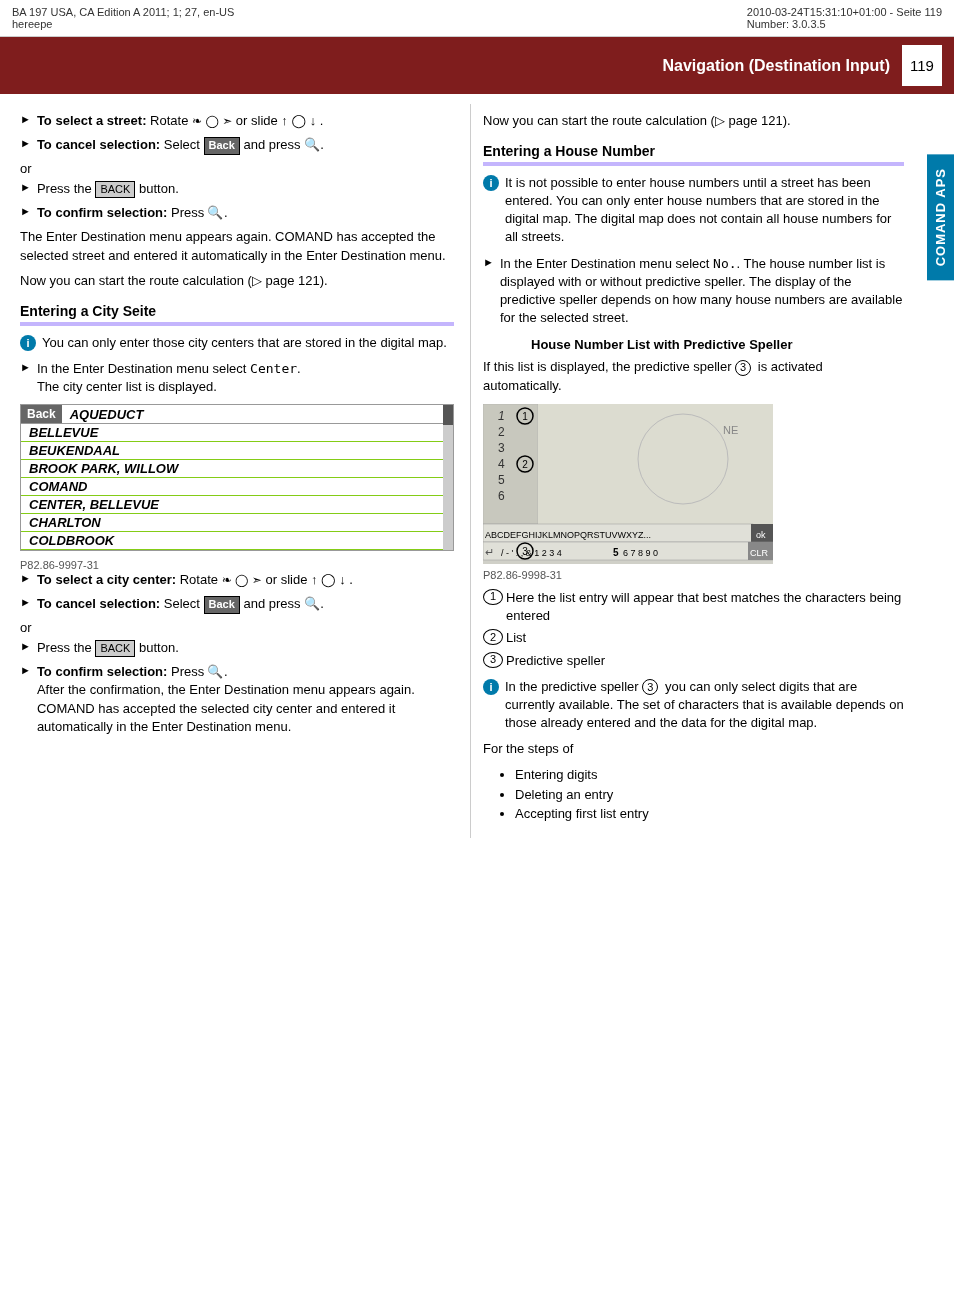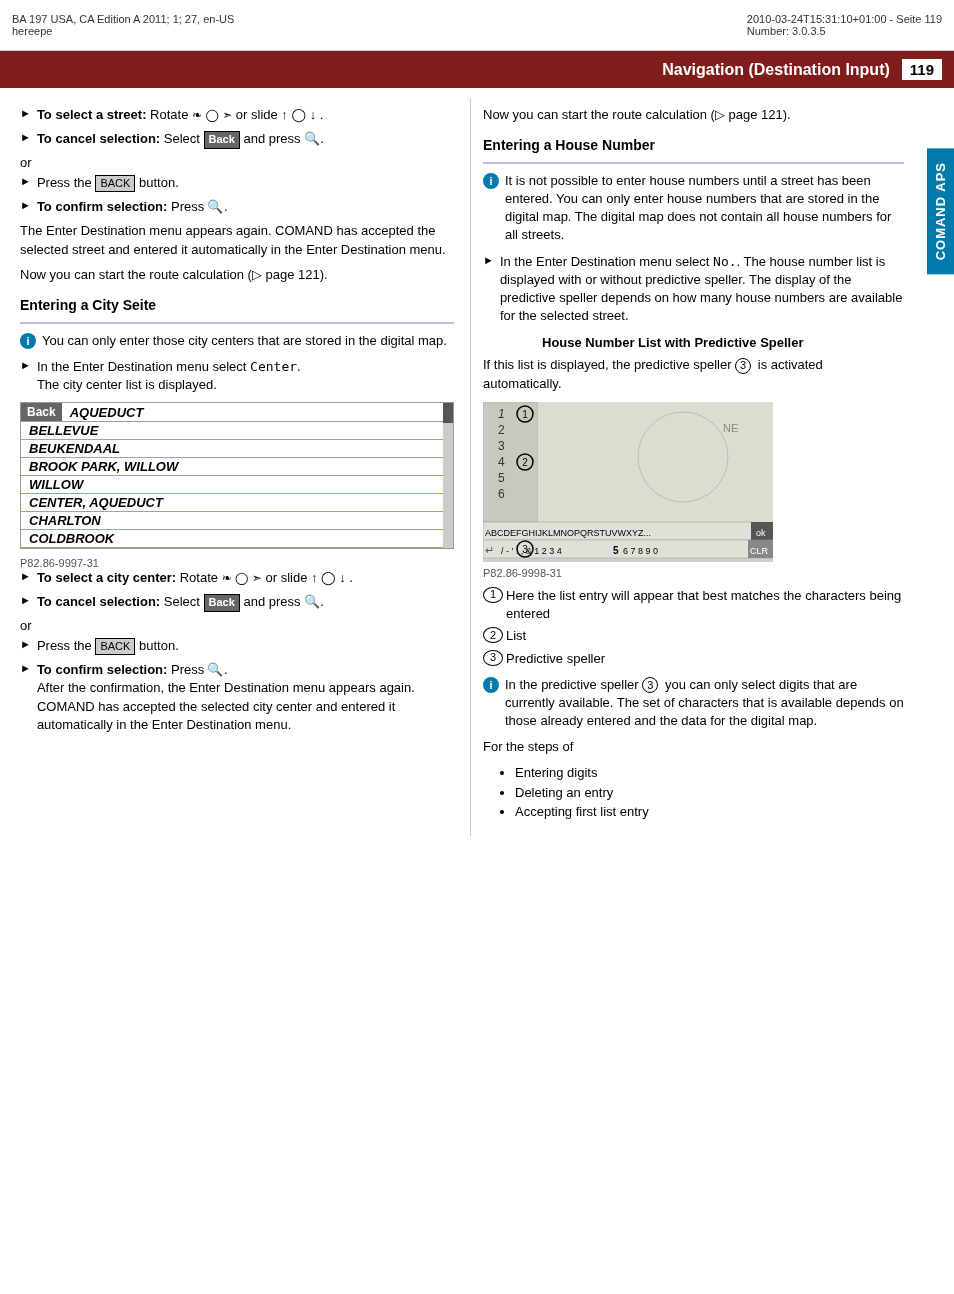--- a/index.html
+++ b/index.html
@@ -9,44 +9,44 @@
       background: #fff;
       color: #000;
       width: 954px;
       min-height: 1294px;
     }
 
     
     .header-top {
       display: flex;
       justify-content: space-between;
-      padding: 13px 12px;
+      padding: 6px 12px;
       font-size: 11px;
       color: #333;
       border-bottom: 1px solid #ccc;
     }
 
     
     .title-bar {
       display: flex;
       align-items: center;
       justify-content: flex-end;
       background: #7f1d1d;
       color: #fff;
       font-weight: bold;
       font-size: 16px;
       padding: 8px 12px;
       position: relative;
     }
     .title-bar .page-number-box {
       background: #fff;
       color: #000;
-      font-weight: bold;
+      font-weight: normal;
       font-size: 15px;
-      padding: 2px 8px;
+      padding: 12px 8px;
       margin-left: 12px;
       min-width: 40px;
       text-align: center;
     }
     .title-bar-title {
       color: #fff;
       font-size: 16px;
       font-weight: bold;
     }
 
@@ -135,28 +135,28 @@
     }
     .info-text {
       font-size: 13px;
       line-height: 1.4;
     }
 
     
     .section-heading {
       font-size: 14px;
       font-weight: bold;
-      border-bottom: 2px solid #c4b5fd;
+      border-bottom: 4px solid #c4b5fd;
       margin: 12px 0 8px 0;
-      padding-bottom: 9px;
+      padding-bottom: 3px;
     }
     .section-heading-small {
       font-size: 13px;
       font-weight: bold;
-      margin: 10px 0 6px 11px;
+      margin: 10px 0 6px 0;
       padding-left: 48px;
     }
 
     
     .list-display {
       border: 1px solid #999;
       margin: 8px 0;
       font-size: 13px;
       position: relative;
     }
@@ -360,22 +360,22 @@
         <div class="list-header-row">
           <span class="list-back-btn">Back</span>
           <span class="list-first-item">AQUEDUCT</span>
           <div class="list-scroll-bar">
             <div class="list-scroll-thumb"></div>
           </div>
         </div>
         <div class="list-item-row">BELLEVUE</div>
         <div class="list-item-row">BEUKENDAAL</div>
         <div class="list-item-row">BROOK PARK, WILLOW</div>
-        <div class="list-item-row">WILLOW</div>
-        <div class="list-item-row">CENTER, AQUEDUCT</div>
+        <div class="list-item-row">COMAND</div>
+        <div class="list-item-row">CENTER, BELLEVUE</div>
         <div class="list-item-row">CHARLTON</div>
         <div class="list-item-row">COLDBROOK</div>
       </div>
       <div class="list-figure-ref">P82.86-9997-31</div>
 
       <div class="bullet-item">
         <span class="bullet-arrow">►</span>
         <span class="bullet-text">
           <strong>To select a city center:</strong>
           Rotate <span class="rotate-icon">❧ ◯ ➣</span> or slide ↑ ◯ ↓ .

